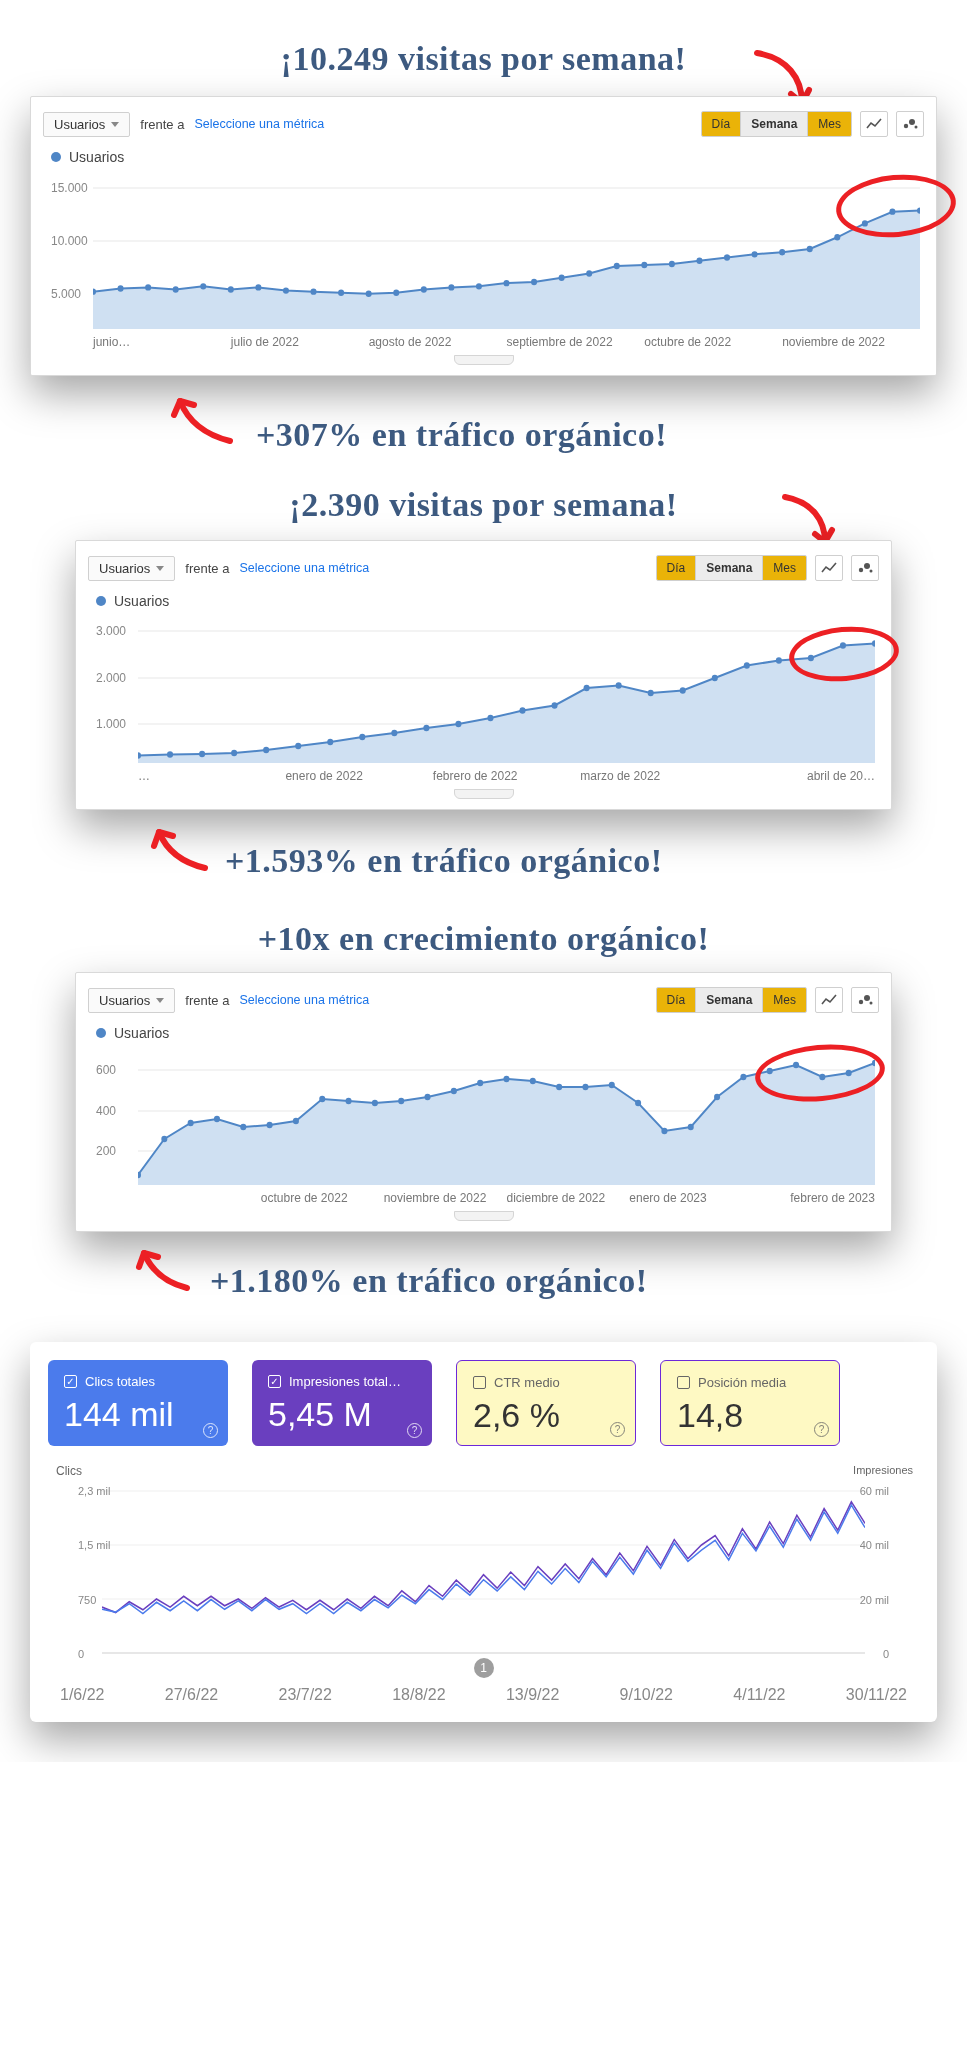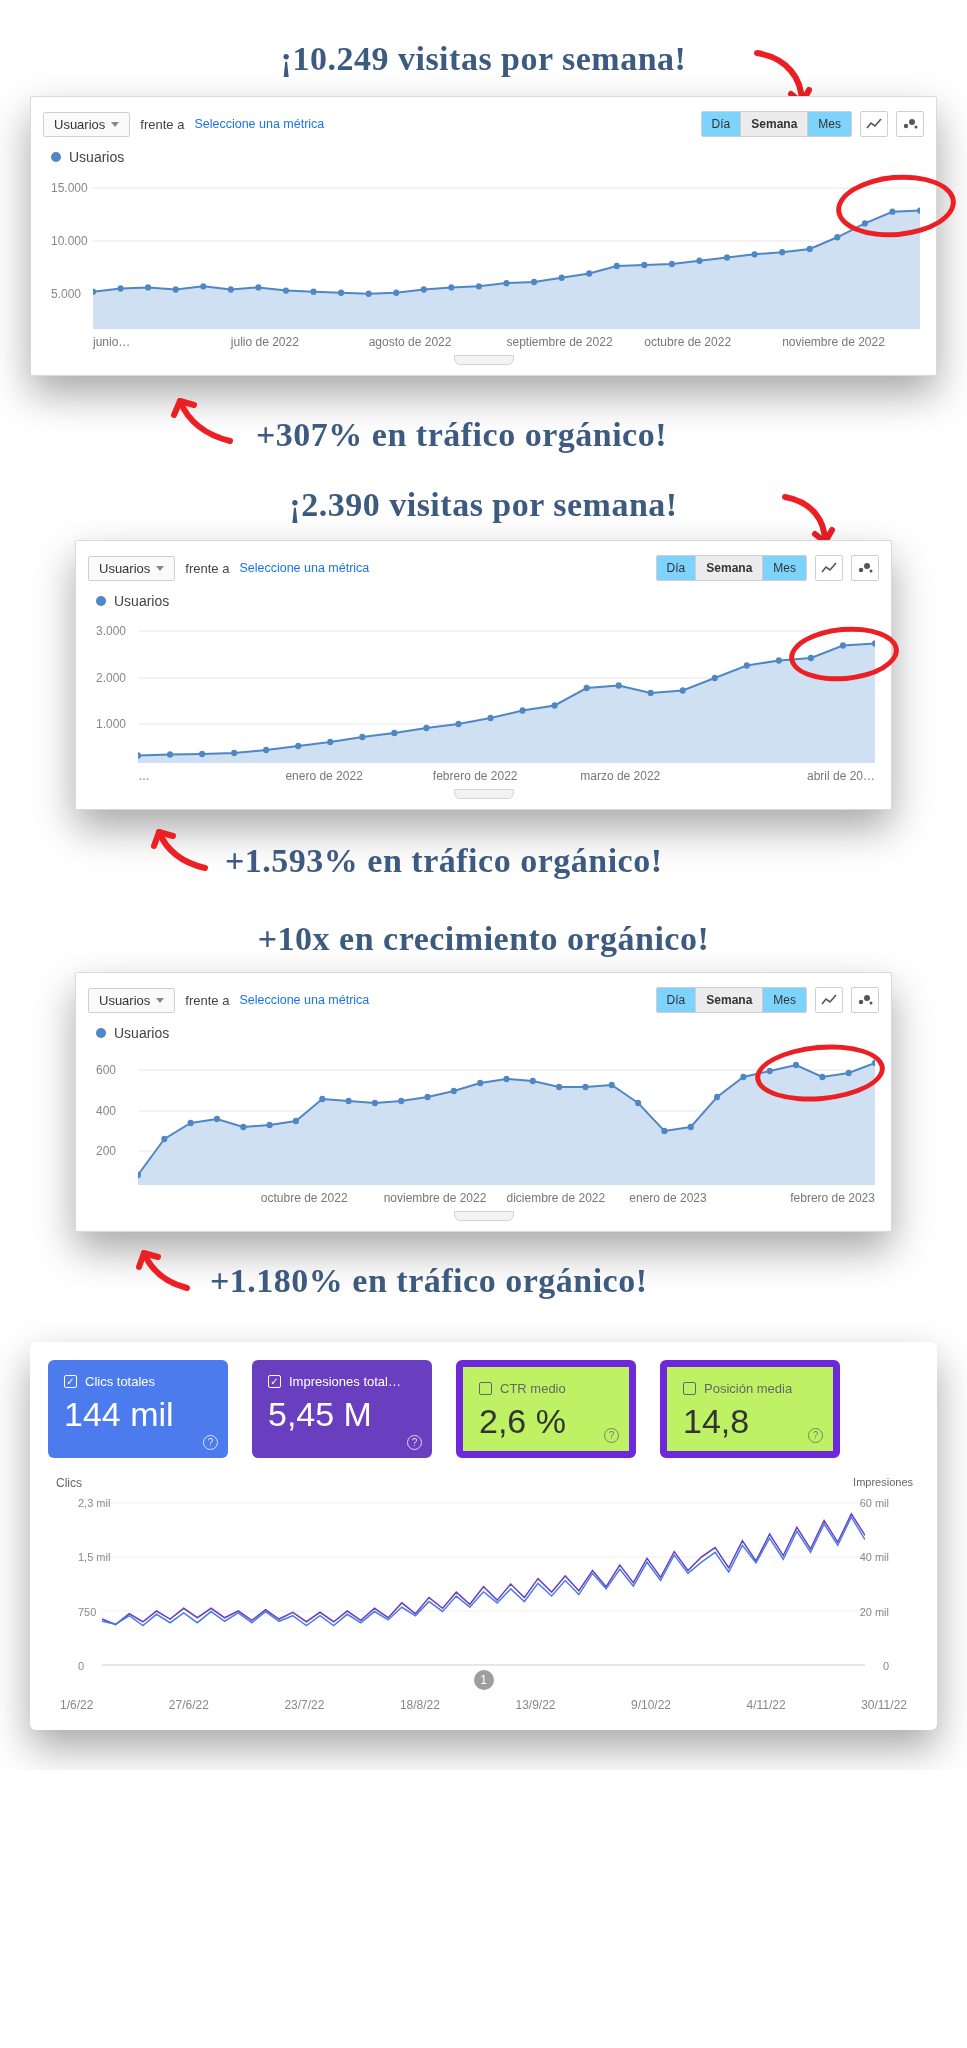--- a/index.html
+++ b/index.html
@@ -20,53 +20,53 @@
     padding: 14px 12px 10px 12px; position: relative;
   }
   .ga-toolbar { display:flex; align-items:center; justify-content:space-between; font-size:13px; }
   .ga-left { display:flex; align-items:center; gap:10px; }
   .dd { display:flex; align-items:center; gap:6px; border:1px solid #d0d0d0; padding:4px 10px; border-radius:2px; background:#fafafa; font-size:13px;}
   .caret { width:0; height:0; border-left:4px solid transparent; border-right:4px solid transparent; border-top:5px solid #888;}
   .frente { color:#444; }
   .metric-link { color:#1a73e8; font-size:12.5px; }
   .ga-right { display:flex; align-items:center; gap:8px; }
   .seg { display:flex; border:1px solid #cfcfcf; border-radius:2px; overflow:hidden; font-size:12px;}
-  .seg span { padding:5px 10px; border-right:1px solid #cfcfcf; background:#7dd3fc;}
+  .seg span { padding:5px 10px; border-right:1px solid #cfcfcf; background:#eab308;}
   .seg span:last-child{border-right:none;}
   .seg span.on{background:#ececec; font-weight:600;}
   .ico-btn { width:28px; height:26px; display:flex; align-items:center; justify-content:center; border:1px solid #cfcfcf; border-radius:2px; background:#fff;}
   .legend { display:flex; align-items:center; gap:8px; font-size:14px; color:#444; margin:12px 4px 4px 8px;}
   .legend .dot{width:10px;height:10px;border-radius:50%;background:#4f86c6;}
   .plot { position:relative; margin-top:2px; }
   .plot svg { display:block; width:100%; }
   .x-labels { display:flex; justify-content:space-between; font-size:12px; color:#777; padding:6px 4px 0 50px;}
   .x-labels span{flex:1; white-space:nowrap;}
   .y-lbl{position:absolute; left:8px; font-size:12px; color:#888; transform:translateY(-50%);}
   .handle { width:60px; height:10px; margin:6px auto 0; border:1px solid #d5d5d5; border-radius:0 0 6px 6px; background:#f3f3f3;}
   .red-ellipse{position:absolute;border:5px solid #ec2024;border-radius:50%;width:120px;height:62px;transform:rotate(-5deg);}
 
   
   .gsc-block{ margin-top:20px; }
   .gsc-card{background:#fff;border-radius:6px;box-shadow:0 18px 40px rgba(0,0,0,.35);padding:0 0 18px 0;}
   .gsc-tiles{display:flex;gap:12px;padding:18px 18px 8px 18px;}
   .tile{flex:0 0 auto;width:180px;border-radius:6px;padding:14px 16px 10px 16px;margin-right:12px;position:relative;}
   .tile.blue{background:#4b7bec;color:#fff;}
   .tile.purple{background:#6a3fbf;color:#fff;}
-  .tile.grey{background:#bef264;border:7px solid #6d28d9;color:#666;}
+  .tile.grey{background:#fef9c3;border:1px solid #6d28d9;color:#666;}
   .tile-top{display:flex;align-items:center;gap:8px;font-size:13px;}
   .cb{width:13px;height:13px;border:1.5px solid currentColor;border-radius:2px;display:inline-flex;align-items:center;justify-content:center;}
   .cb.checked::after{content:"✓";font-size:10px;line-height:1;}
   .tile-val{font-size:34px;font-weight:400;margin-top:6px;}
   .tile .q{position:absolute;right:10px;bottom:8px;width:15px;height:15px;border:1.3px solid currentColor;border-radius:50%;display:flex;align-items:center;justify-content:center;font-size:10px;opacity:.8;}
   .gsc-chart{position:relative;padding:10px 24px 0 24px;}
   .gsc-yl{position:absolute;left:24px;font-size:11px;color:#888;transform:translateY(-50%);}
   .gsc-yr{position:absolute;right:24px;font-size:11px;color:#888;transform:translateY(-50%);}
   .gsc-head-l{font-size:12px;color:#666;margin-left:2px;}
   .gsc-head-r{font-size:11px;color:#666;position:absolute;right:24px;top:10px;}
-  .gsc-x{display:flex;justify-content:space-between;font-size:12px;color:#888;padding:8px 6px 0 6px;}
+  .gsc-x{display:flex;justify-content:space-between;font-size:16px;color:#888;padding:8px 6px 0 6px;}
   .gsc-mark{width:20px;height:20px;border-radius:50%;background:#9e9e9e;color:#fff;display:flex;align-items:center;justify-content:center;font-size:12px;margin:4px auto 0;}
 </style>
 </head>
 <body>
 
 <div class="block">
   <div class="handwrite">¡10.249 visitas por semana!</div>
 
   <svg class="arrow-wrap" style="top:8px; right:120px;" width="70" height="70" viewBox="0 0 70 70">
     <path d="M10 5 C 40 10, 55 30, 55 55" stroke="#ec2024" stroke-width="6" fill="none" stroke-linecap="round"></path>

